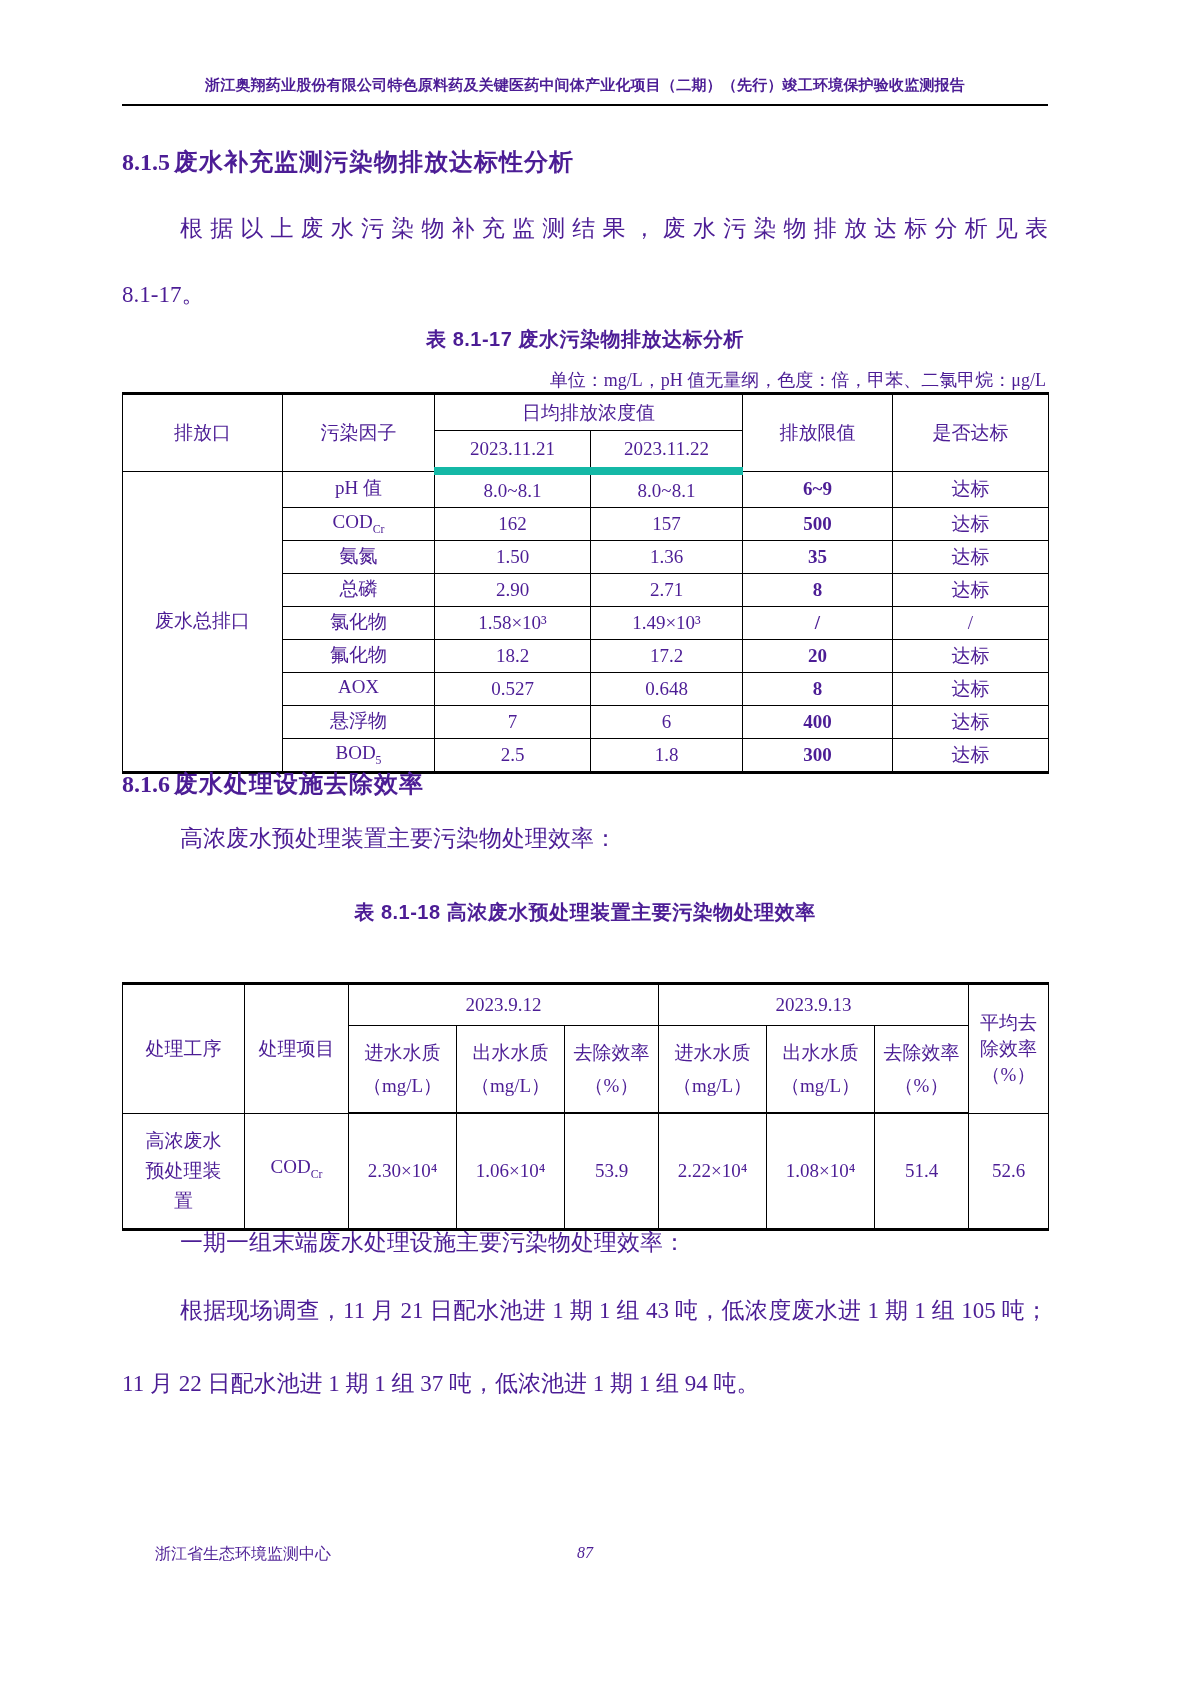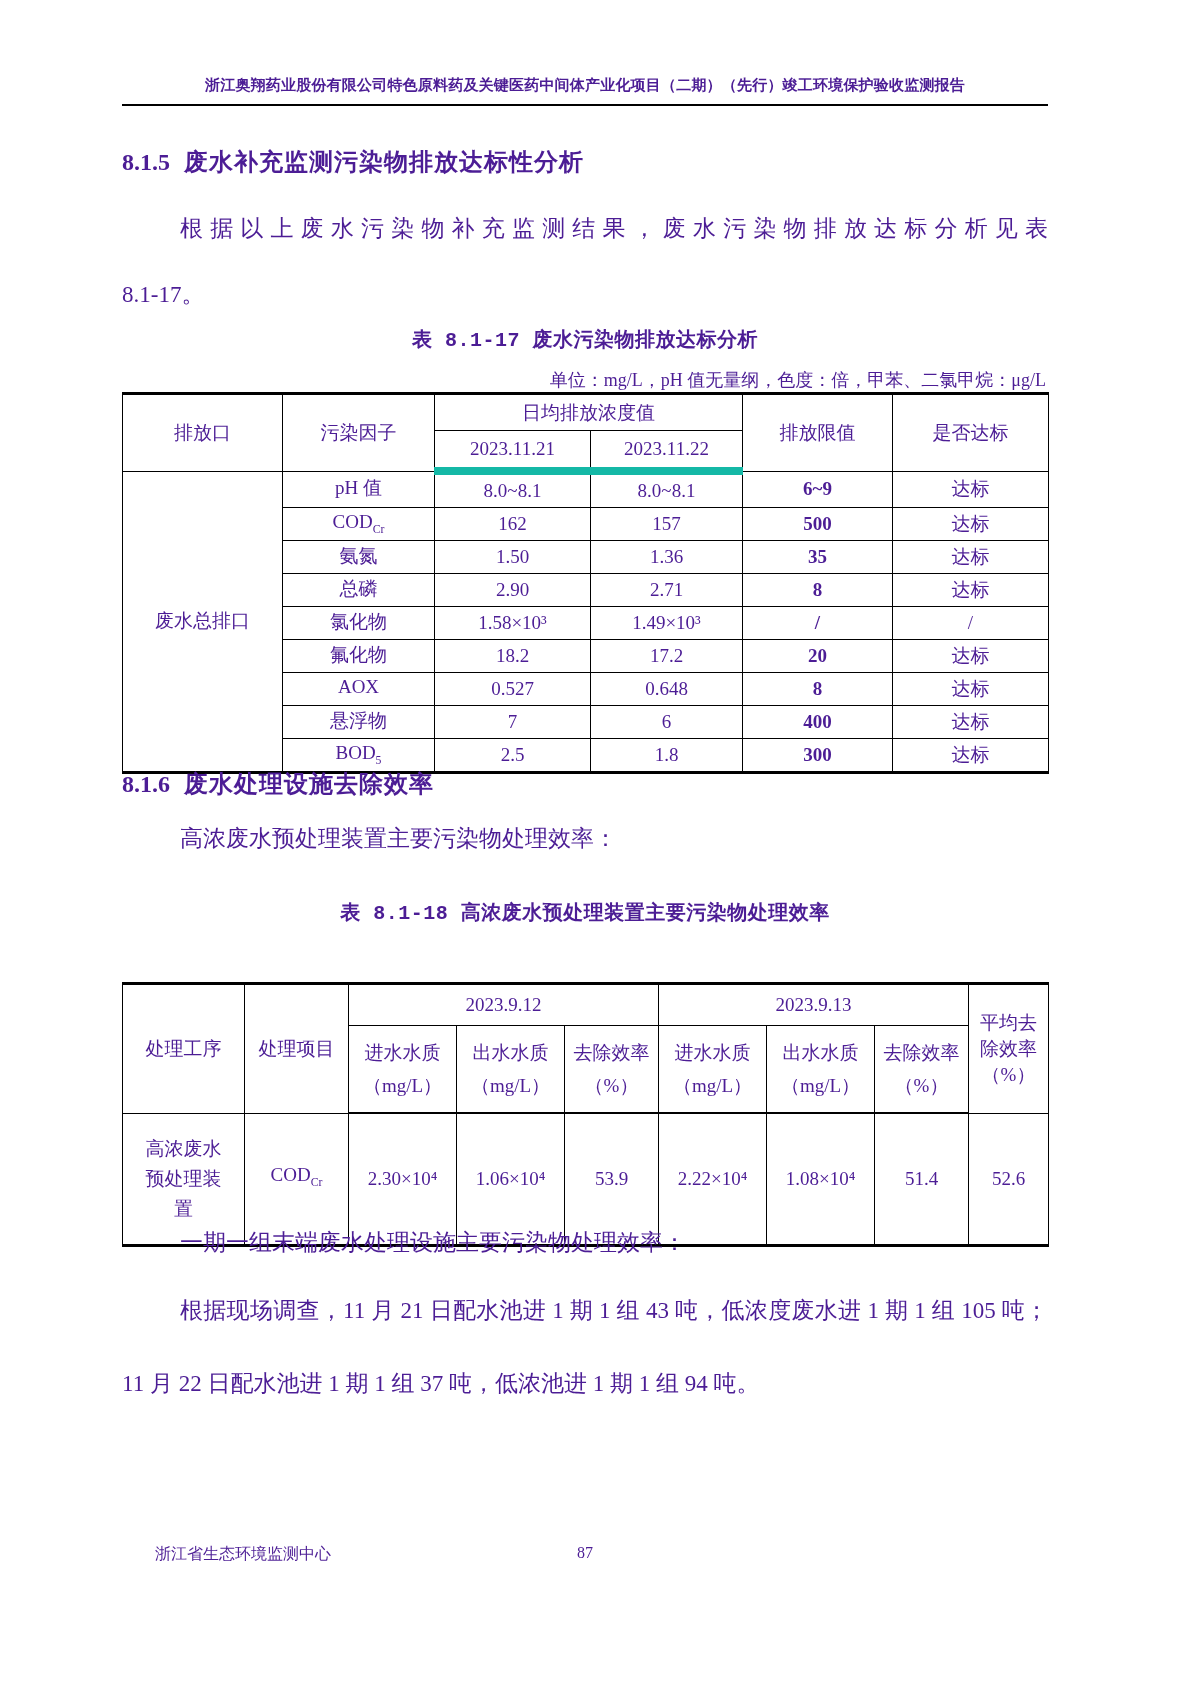--- a/index.html
+++ b/index.html
@@ -32,21 +32,21 @@
   .section-heading {
     position: absolute;
     left: 122px;
     font-size: 24px;
     font-weight: bold;
     white-space: nowrap;
   }
   .section-heading .h-num { font-family: Liberation Serif, serif; text-align: center; }
   .section-heading .h-title {
     font-family: Liberation Sans, sans-serif;
-    margin-left: 14px;
+    margin-left: 4px;
     letter-spacing: 1px;
   }
   #heading-815 { top: 146px; }
   #heading-816 { top: 768px; }
 
   
   .body-line {
     position: absolute;
     left: 122px;
     width: 926px;
@@ -60,21 +60,21 @@
   #para-detail { top: 1274px; line-height: 73px; text-indent: 58px; text-align: justify; }
 
   
   .table-caption {
     position: absolute;
     left: 122px;
     width: 926px;
     text-align: center;
     font-size: 20px;
     font-weight: bold;
-    font-family: Liberation Mono, monospace;
+    font-family: Liberation Sans, sans-serif;
     letter-spacing: 0.5px;
   }
   #caption-t1 { top: 326px; }
   #caption-t2 { top: 899px; }
 
   .unit-note {
     position: absolute;
     top: 368px;
     left: 122px;
     width: 926px;
@@ -106,32 +106,32 @@
   #table-1 tr.hrow1 td { height: 33px; }
   #table-1 tr.hrow2 td { height: 34px; border-bottom: 8px solid #14b8a6; }
   #table-1 tr.drow td { height: 30px; }
   #table-1 td.limit-cell { font-weight: bold; }
   sub.chem-sub { font-size: 0.62em; }
 
   #table-2 { top: 982px; }
   #table-2 tr.hrow1 td { height: 38px; }
   #table-2 tr.hrow2 td { height: 84px; line-height: 33px; border-bottom: 2px solid #000; }
   #table-2 tr.drow td { height: 90px; line-height: 30px; }
-  #table-2 td.process-cell { padding: 20px 17px; }
+  #table-2 td.process-cell { padding: 12px 17px; }
 
   
   .doc-footer {
     position: absolute;
     top: 1544px;
     left: 122px;
     width: 926px;
     font-size: 16px;
   }
   .doc-footer .footer-org { position: absolute; left: 33px; top: 0; }
-  .doc-footer .footer-page { display: block; text-align: center; }
+  .doc-footer .footer-page { display: block; text-align: center; font-style: italic; }
 </style>
 </head>
 <body>
 
 <div class="page">
 
   <div class="doc-header">
     <span>浙江奥翔药业股份有限公司特色原料药及关键医药中间体产业化项目（二期）（先行）竣工环境保护验收监测报告</span>
   </div>
 

